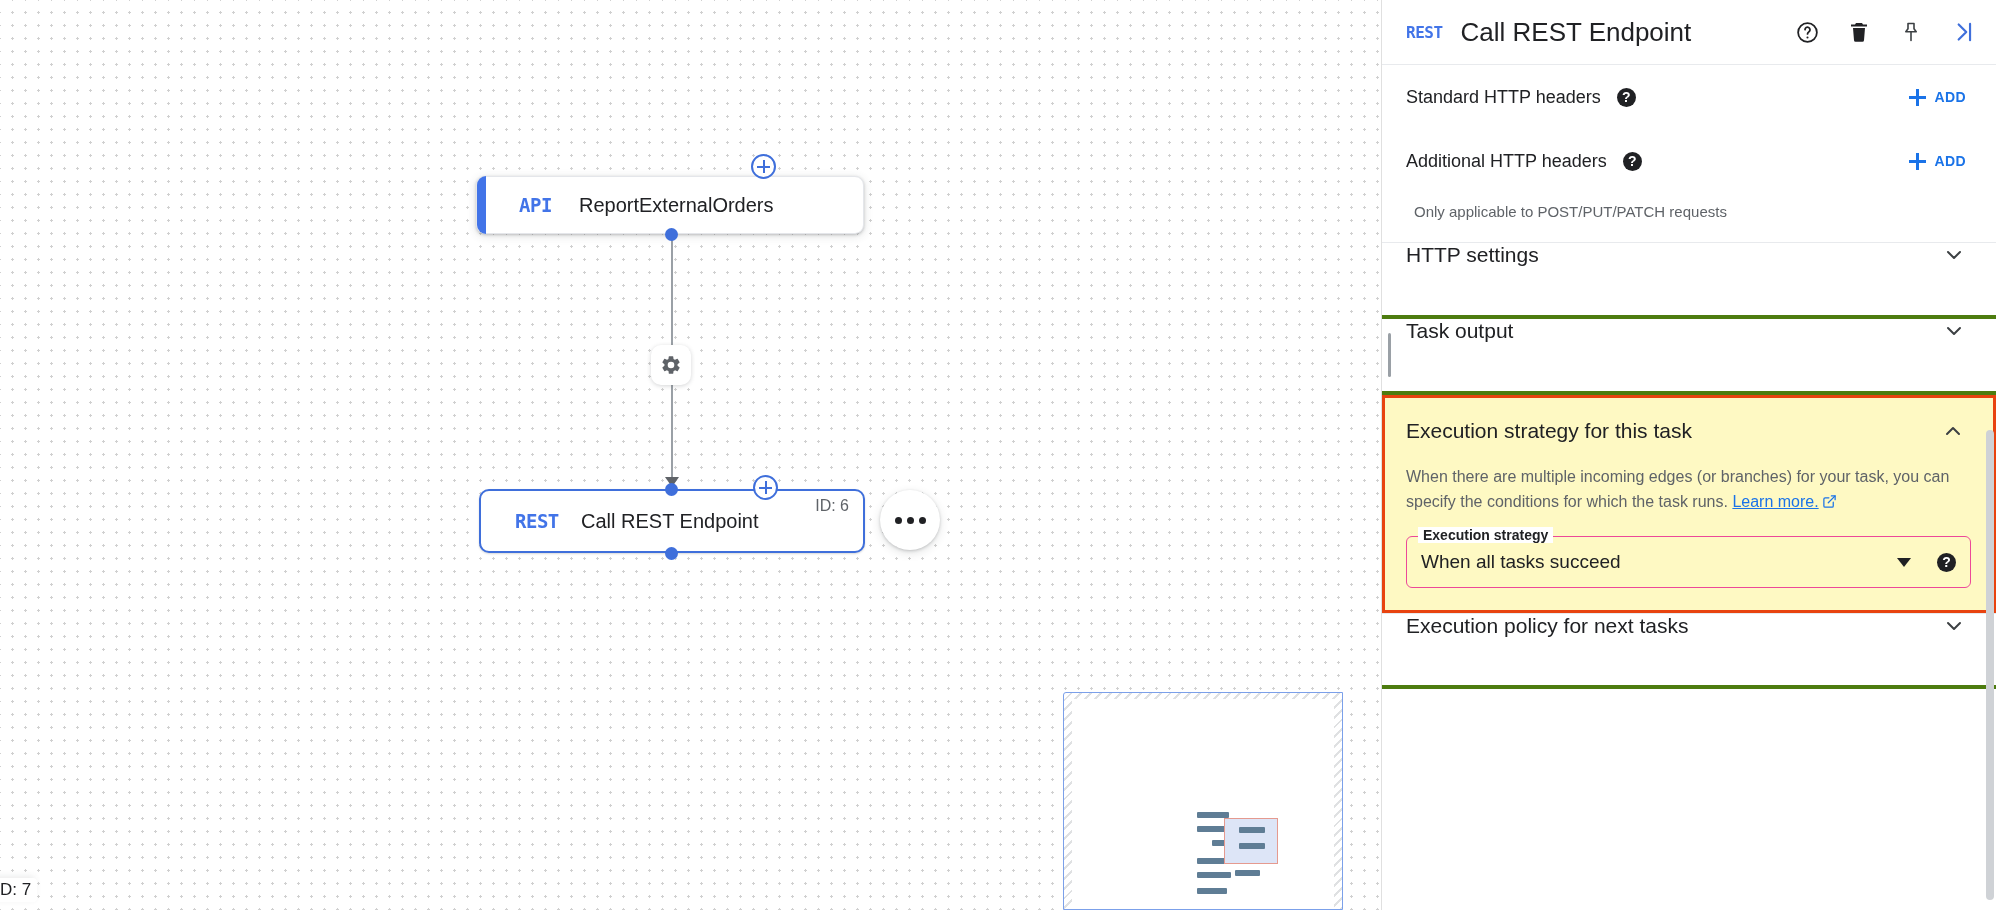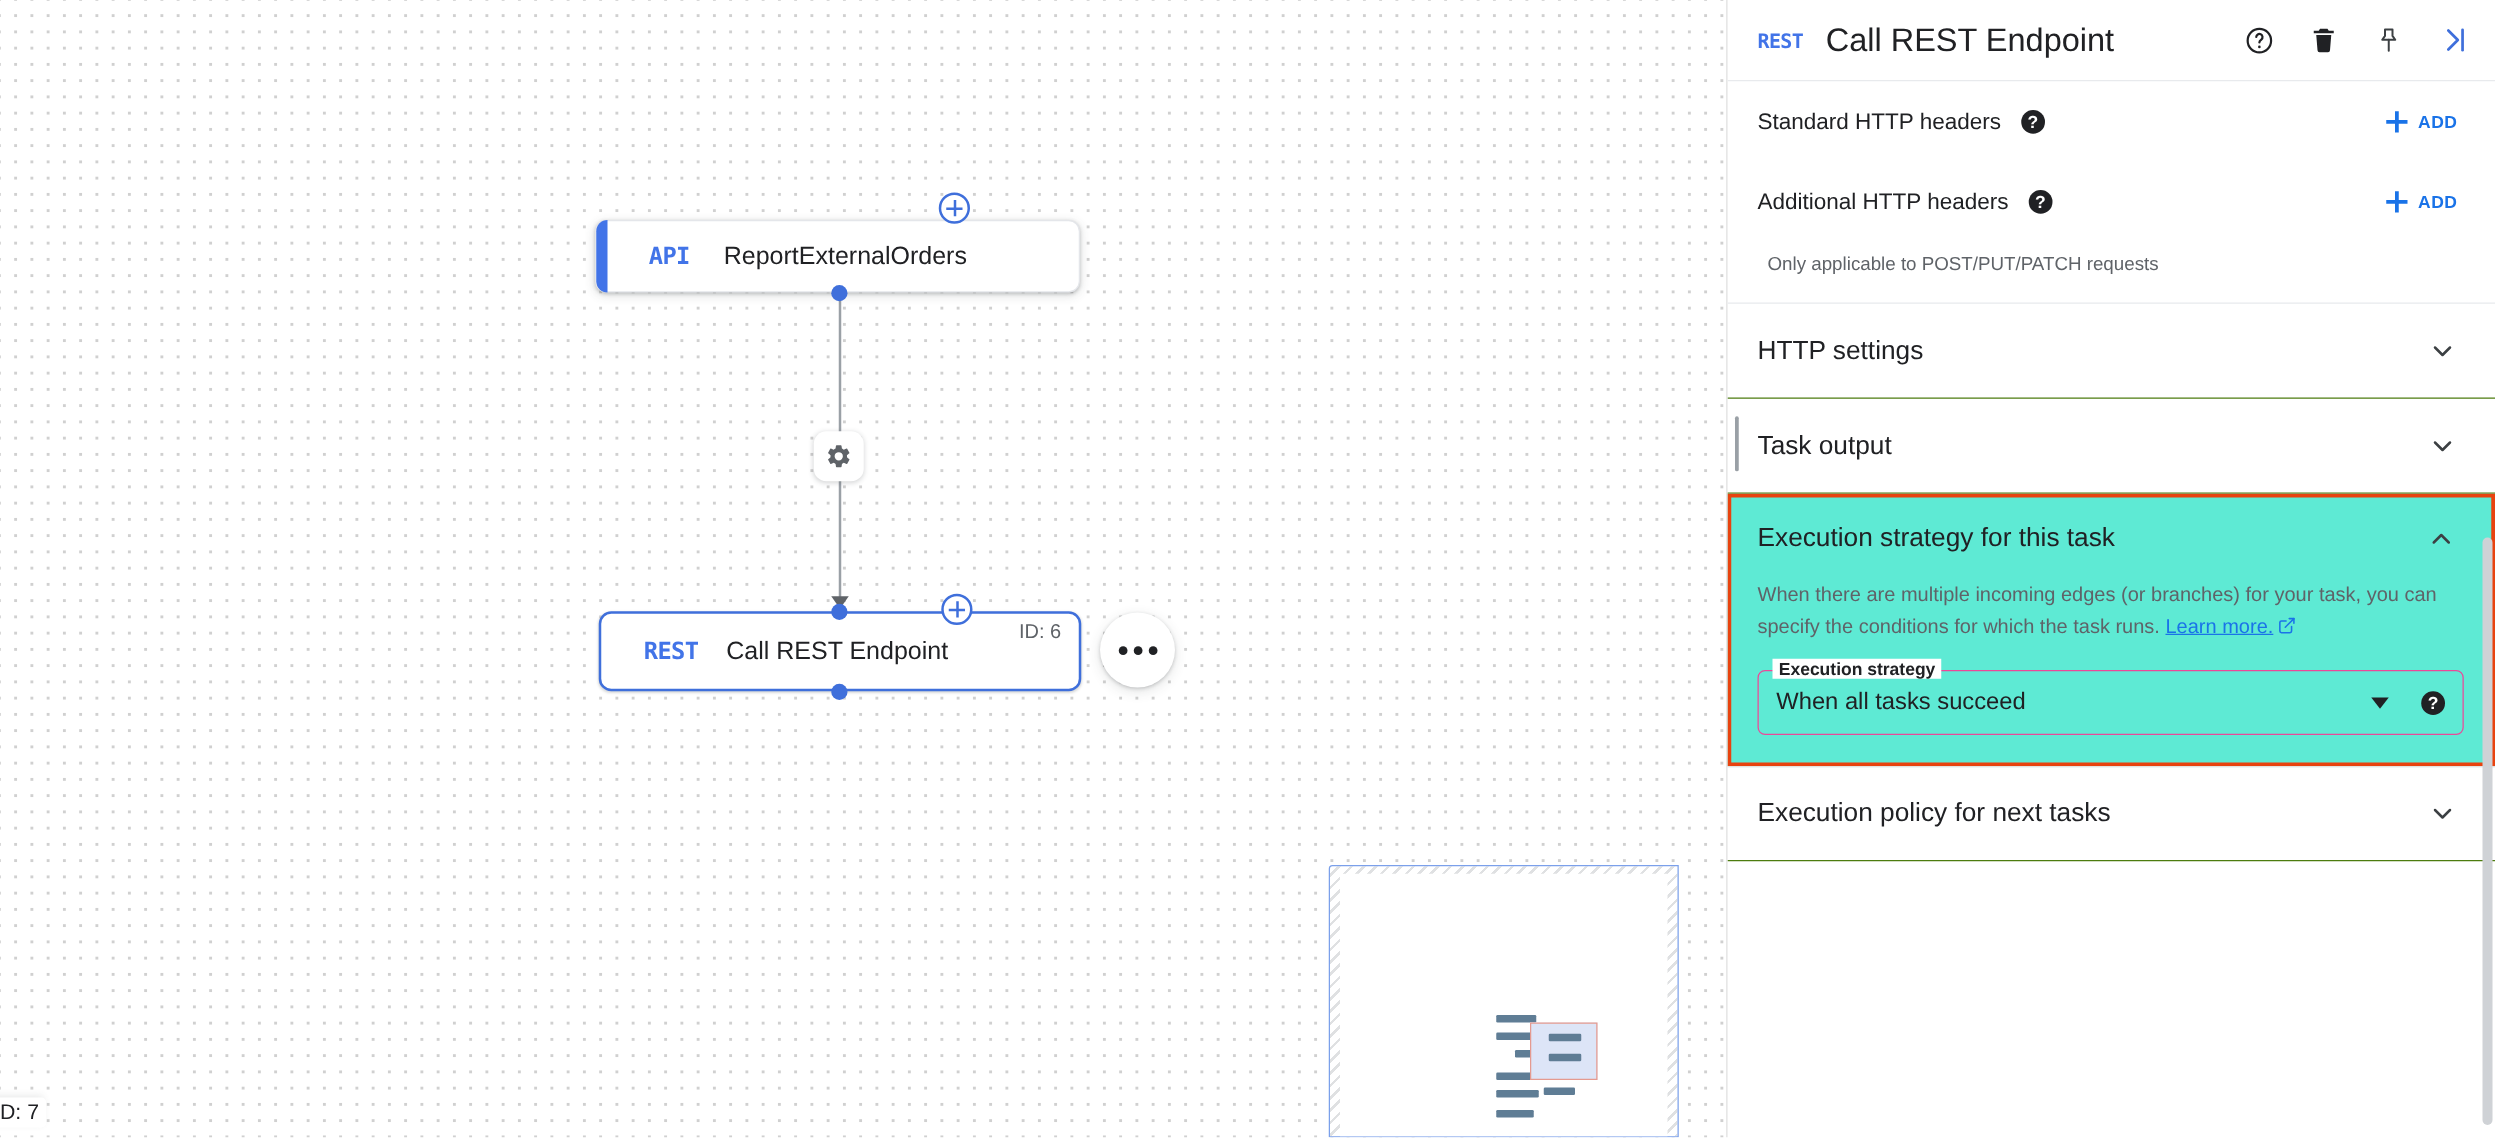--- a/index.html
+++ b/index.html
@@ -284,43 +284,43 @@
   }
   .hint {
     margin: 10px 24px 0 32px;
     font-size: 15px; color: #5f6368;
   }
 
   .divider { height: 1px; background: #e8eaed; margin-top: 22px; }
 
   .section {
     position: relative;
-    display: flex; align-items: center;
+    display: flex; align-items: flex-start;
     padding: 0 30px 0 24px;
     height: 76px;
-    border-bottom: 1px solid #4d7c0f;
+    border-bottom: 4px solid #4d7c0f;
     box-sizing: border-box;
   }
   .section .sec-title { font-size: 21px; color: #202124; }
   .section .chev { margin-left: auto; color: #3c4043; display: flex; }
 
   .sec-scroll-mark {
     position: absolute;
     left: 6px; top: 14px;
     width: 3px; height: 44px;
     background: #9aa0a6;
     border-radius: 2px;
   }
 
   
   .highlight-box {
     position: relative;
     border: 3px solid #e8430f;
     margin: 0;
-    background: #5eead4;
+    background: #fef9c3;
   }
   .hl-head {
     display: flex; align-items: center;
     padding: 0 28px 0 21px;
     height: 66px;
   }
   .hl-head .sec-title { font-size: 21px; color: #202124; }
   .hl-head .chev { margin-left: auto; display: flex; }
   .hl-desc {
     padding: 0 24px 0 21px;

